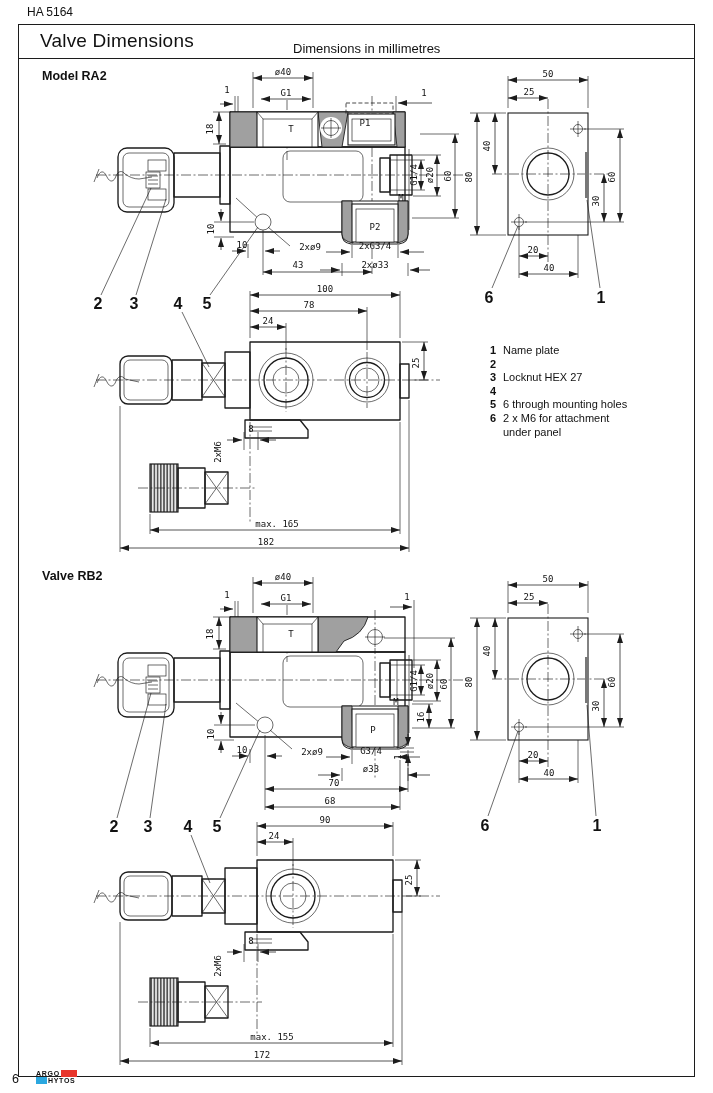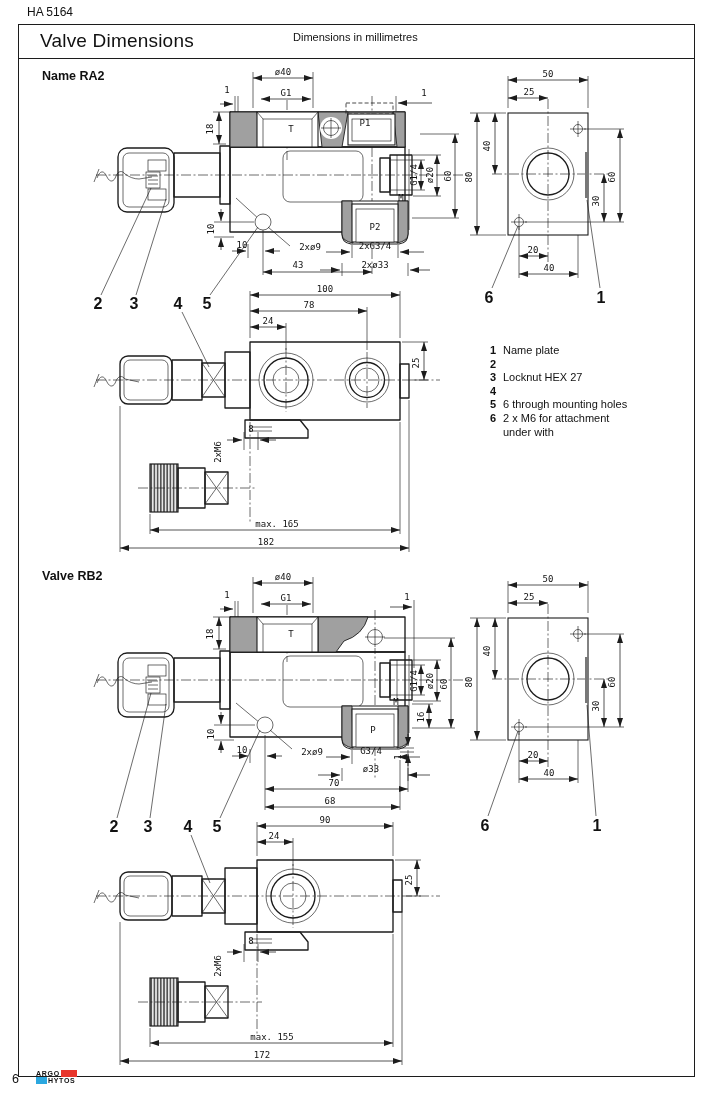--- a/index.html
+++ b/index.html
@@ -3,21 +3,21 @@
 <meta charset="utf-8">
 <style>
   html,body{margin:0;padding:0}
   body{width:713px;height:1093px;position:relative;background:#fff;color:#111;
        font-family:"Liberation Sans",sans-serif;overflow:hidden}
   .abs{position:absolute}
   #docnum{left:27px;top:5px;font-size:12px}
   #frame{left:18px;top:24px;width:675px;height:1051px;border:1.6px solid #1c1c1c}
   #titlebar{position:absolute;left:0;top:0;width:100%;height:33px;border-bottom:1.4px solid #1c1c1c}
   #title{position:absolute;left:21px;top:5px;font-size:19px;font-weight:normal;letter-spacing:.2px}
-  #subtitle{position:absolute;left:274px;top:6px;font-size:11px}
+  #subtitle{position:absolute;left:274px;top:16px;font-size:13px}
   .model-label{font-weight:bold;font-size:12.5px}
   #ra2-label{left:42px;top:69px}
   #rb2-label{left:42px;top:569px}
   #drawing{left:0;top:0}
   #legend{left:490px;top:344px;width:192px;font-size:11px;line-height:13.6px}
   .li{display:flex}
   .li b{width:13px;flex:none}
   .l2{display:block}
   #pagenum{left:12px;top:1072px;font-size:12.5px}
   #logo{left:36px;top:1070px;font-size:7px;font-weight:bold;letter-spacing:.7px;line-height:7px}
@@ -512,21 +512,21 @@
     <line class="tl" x1="150" y1="818" x2="166" y2="704"></line>
     <line class="tl" x1="191" y1="835" x2="210" y2="883"></line>
     <line class="tl" x1="220" y1="818" x2="260" y2="730"></line>
     <text class="co" x="114" y="832">2</text>
     <text class="co" x="148" y="832">3</text>
     <text class="co" x="188" y="832">4</text>
     <text class="co" x="217" y="832">5</text>
   </g>
 </svg>
 
-<div class="abs model-label" id="ra2-label">Name RA2</div>
+<div class="abs model-label" id="ra2-label">Model RA2</div>
 <div class="abs model-label" id="rb2-label">Valve RB2</div>
 
 <div class="abs" id="legend">
   <div class="li">
       <b>1</b>
       <span><span>Name plate</span><span class="l2"></span></span>
     </div>
   <div class="li">
       <b>2</b>
     </div>
@@ -536,21 +536,21 @@
     </div>
   <div class="li">
       <b>4</b>
     </div>
   <div class="li">
       <b>5</b>
       <span><span>6 through mounting holes</span><span class="l2"></span></span>
     </div>
   <div class="li">
       <b>6</b>
-      <span><span>2 x M6 for attachment</span><span class="l2">under with</span></span>
+      <span><span>2 x M6 for attachment</span><span class="l2">under panel</span></span>
     </div>
 </div>
 
 <div class="abs" id="pagenum">6</div>
 
 <div class="abs" id="logo">
   <div class="lrow">
       <span>ARGO</span>
       <span class="rb"></span>
     </div>

